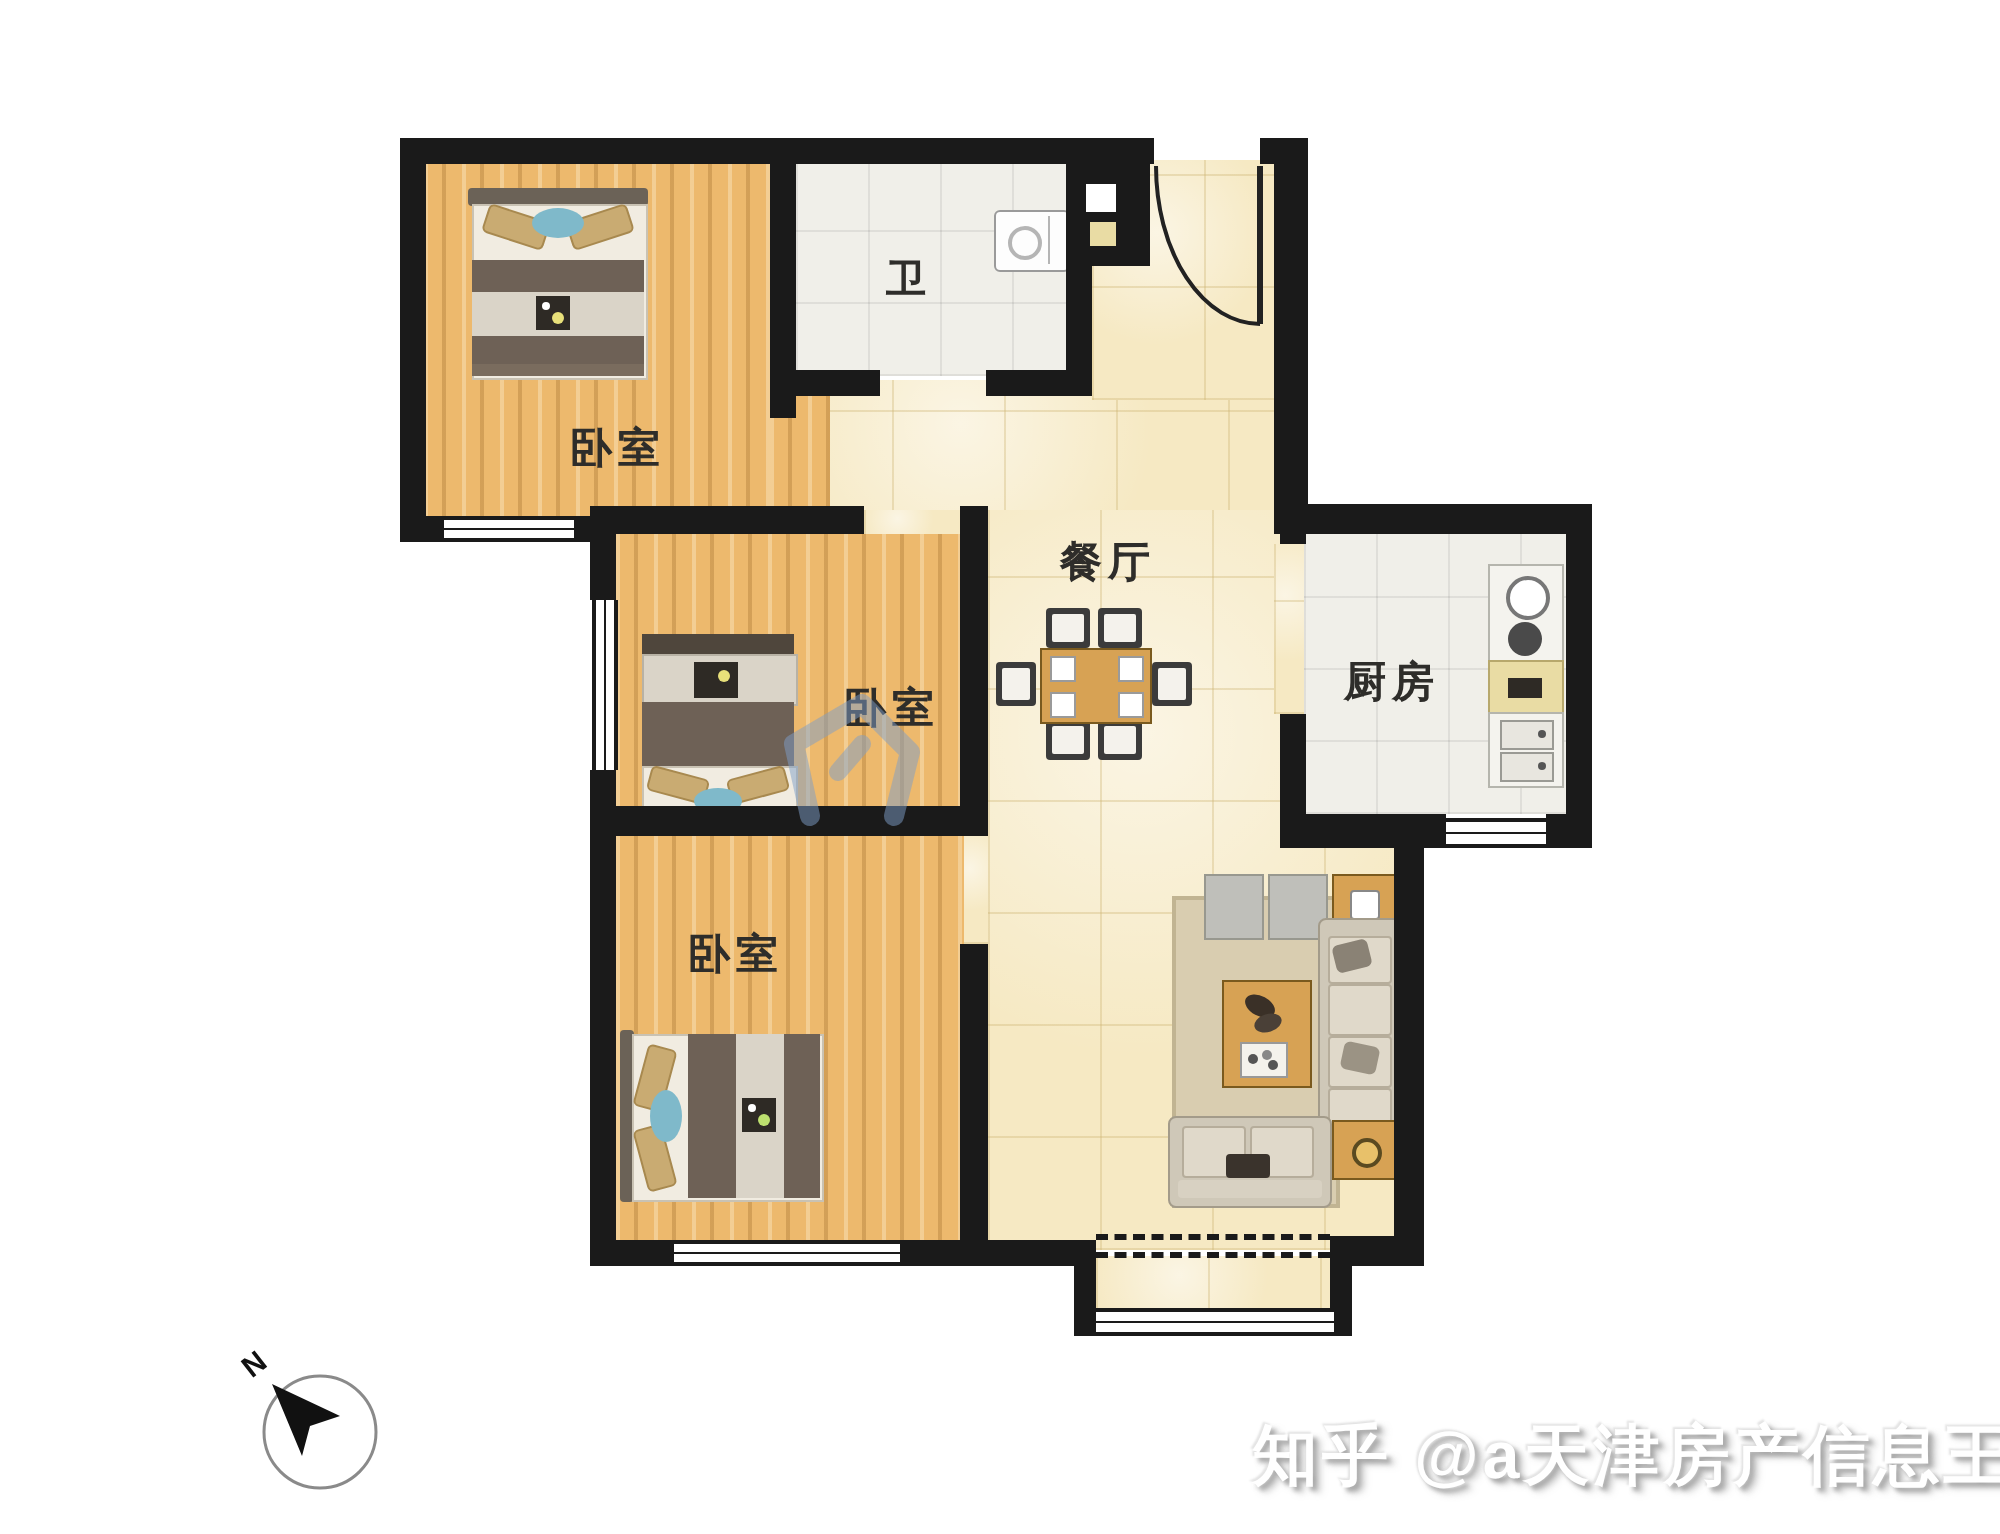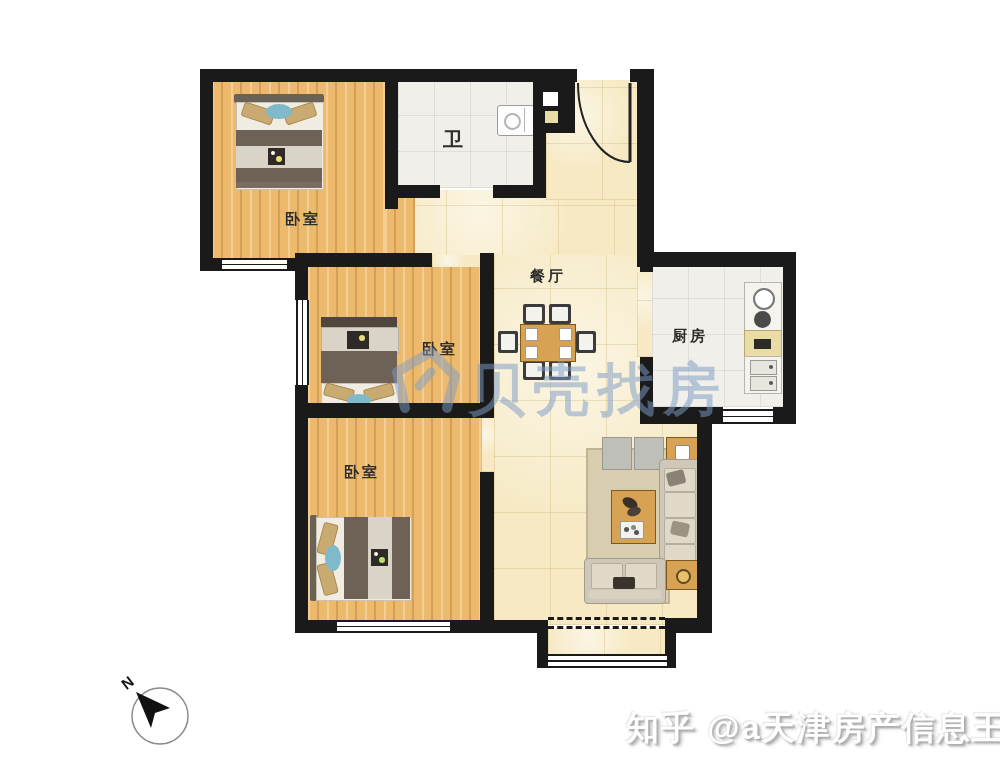--- a/index.html
+++ b/index.html
@@ -30,21 +30,21 @@
   
   .tan{background:#d7a254;border:1px solid #7a5a1e;}
   .grey-seat{background:#bfbfba;border:1px solid #98988f;}
   .sofa-base{background:#cfc8b8;border:1px solid #a39b8a;border-radius:4px;}
   .cushion{background:#e0d9ca;border:1px solid #b6ad9b;border-radius:2px;}
   .chair{position:absolute;background:#3b3b3b;border-radius:2px;}
   .chair::after{content:"";position:absolute;left:3px;top:3px;right:3px;bottom:3px;background:#f4f2ec;border-radius:1px;}
   .plate{position:absolute;width:11px;height:11px;background:#fff;border:1px solid #9a9a9a;}
   .pillow{position:absolute;background:#c9ab72;border:1px solid #a8894f;border-radius:3px;}
   .dark-box{position:absolute;background:#2e2a25;}
-  .room-label{position:absolute;color:#2e2d2a;font-weight:600;font-size:15px;letter-spacing:3px;white-space:nowrap;}
+  .room-label{position:absolute;color:#2e2d2a;font-weight:600;font-size:21px;letter-spacing:3px;white-space:nowrap;}
   
   .wm-center-text{position:absolute;font-size:57px;font-weight:700;letter-spacing:8px;
     color:rgba(125,158,200,.52);white-space:nowrap;}
   .wm-bottom{position:absolute;font-size:33px;font-weight:700;letter-spacing:2px;color:#ffffff;white-space:nowrap;
     text-shadow:2px 2px 2px rgba(150,150,150,.75), -1px -1px 1px rgba(225,225,225,.9), 4px 3px 3px rgba(170,170,170,.5);}
 </style>
 </head>
 <body>
 
 <div id="canvas">
@@ -237,21 +237,20 @@
   <div class="room-label" style="left:443px;top:126px;font-size:20px;">卫</div>
   <div class="room-label" style="left:422px;top:340px;">卧室</div>
   <div class="room-label" style="left:530px;top:267px;">餐厅</div>
   <div class="room-label" style="left:672px;top:327px;">厨房</div>
   <div class="room-label" style="left:344px;top:463px;">卧室</div>
 
   <svg class="abs" style="left:383px;top:340px;" width="84" height="84" viewBox="0 0 84 84">
     <path d="M 22 68 L 14 32 L 48 12 L 72 36 L 64 68" fill="none" stroke="rgba(125,158,200,0.5)" stroke-width="10" stroke-linejoin="round" stroke-linecap="round"></path>
     <path d="M 36 46 L 48 32" fill="none" stroke="rgba(125,158,200,0.5)" stroke-width="9" stroke-linecap="round"></path>
   </svg>
-  <div class="wm-center-text" style="left:468px;top:352px;">贝壳找房</div>
 
   <div class="wm-bottom" style="left:626px;top:706px;">知乎 @a天津房产信息王</div>
 
   <div class="abs" style="left:118px;top:672px;width:80px;height:80px;">
     <svg width="80" height="80" viewBox="0 0 80 80">
       <circle cx="42" cy="44" r="28" fill="#ffffff" stroke="#8a8a8a" stroke-width="1.5"></circle>
       <polygon points="18,20 52,36 37,41 33,56" fill="#111"></polygon>
     </svg>
     <div class="abs" style="left:4px;top:2px;font-size:15px;font-weight:700;color:#111;transform:rotate(-38deg);">N</div>
   </div>

